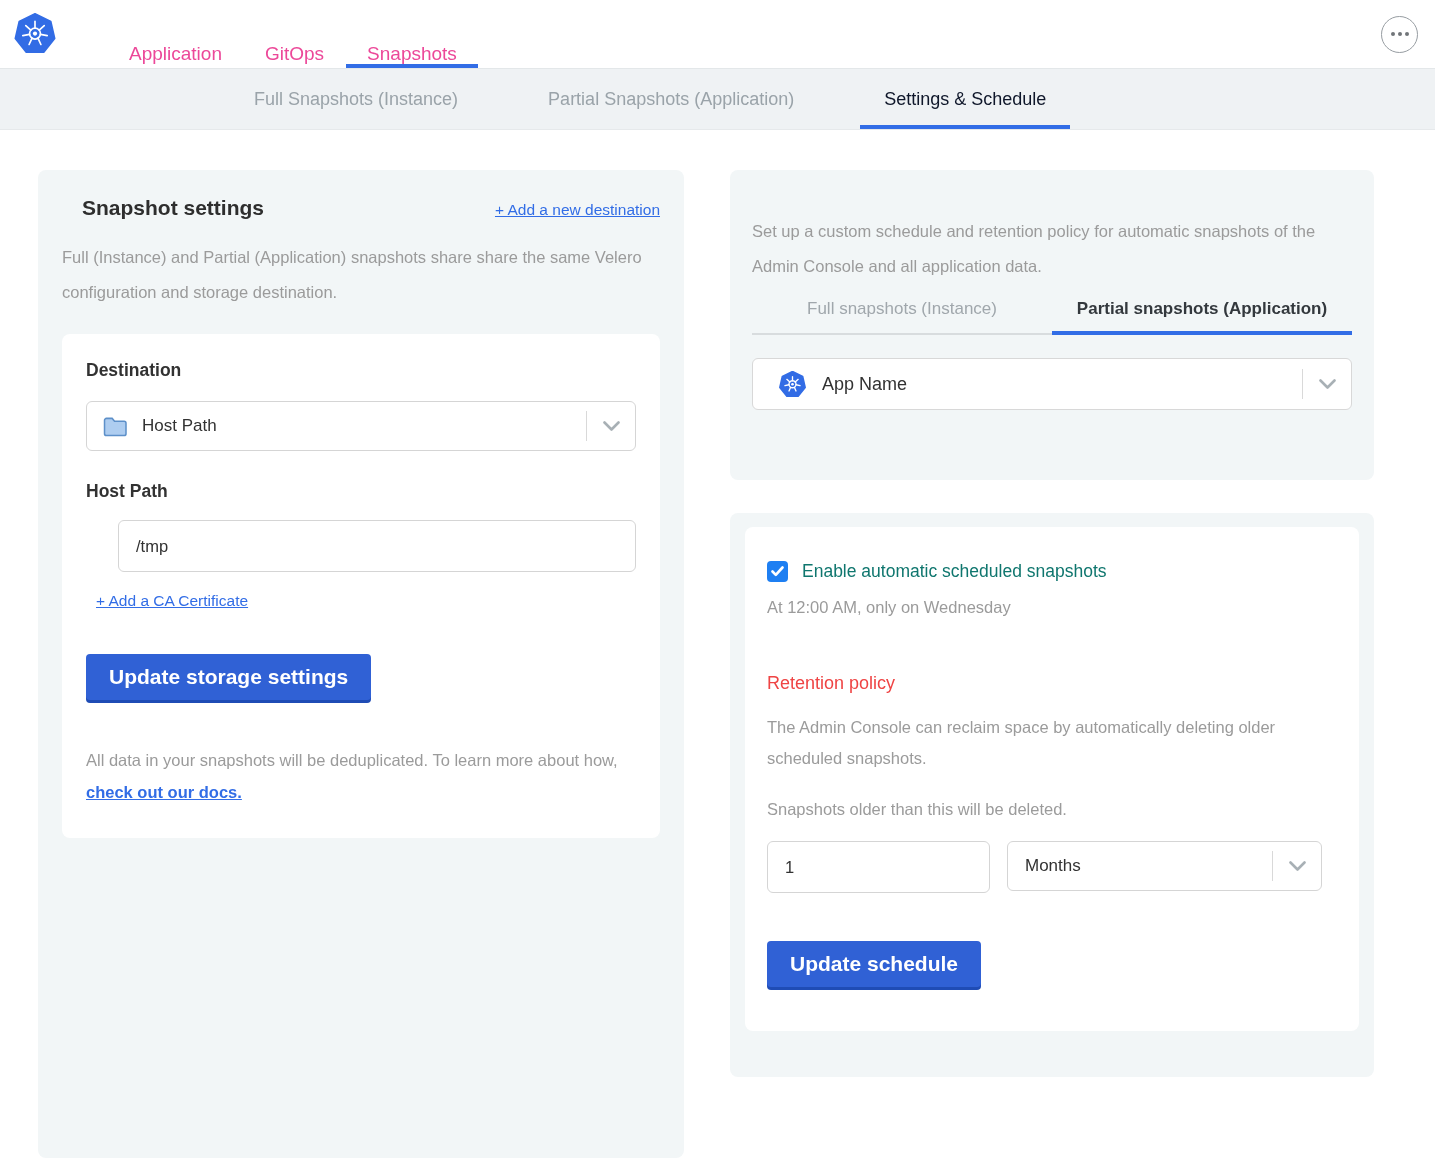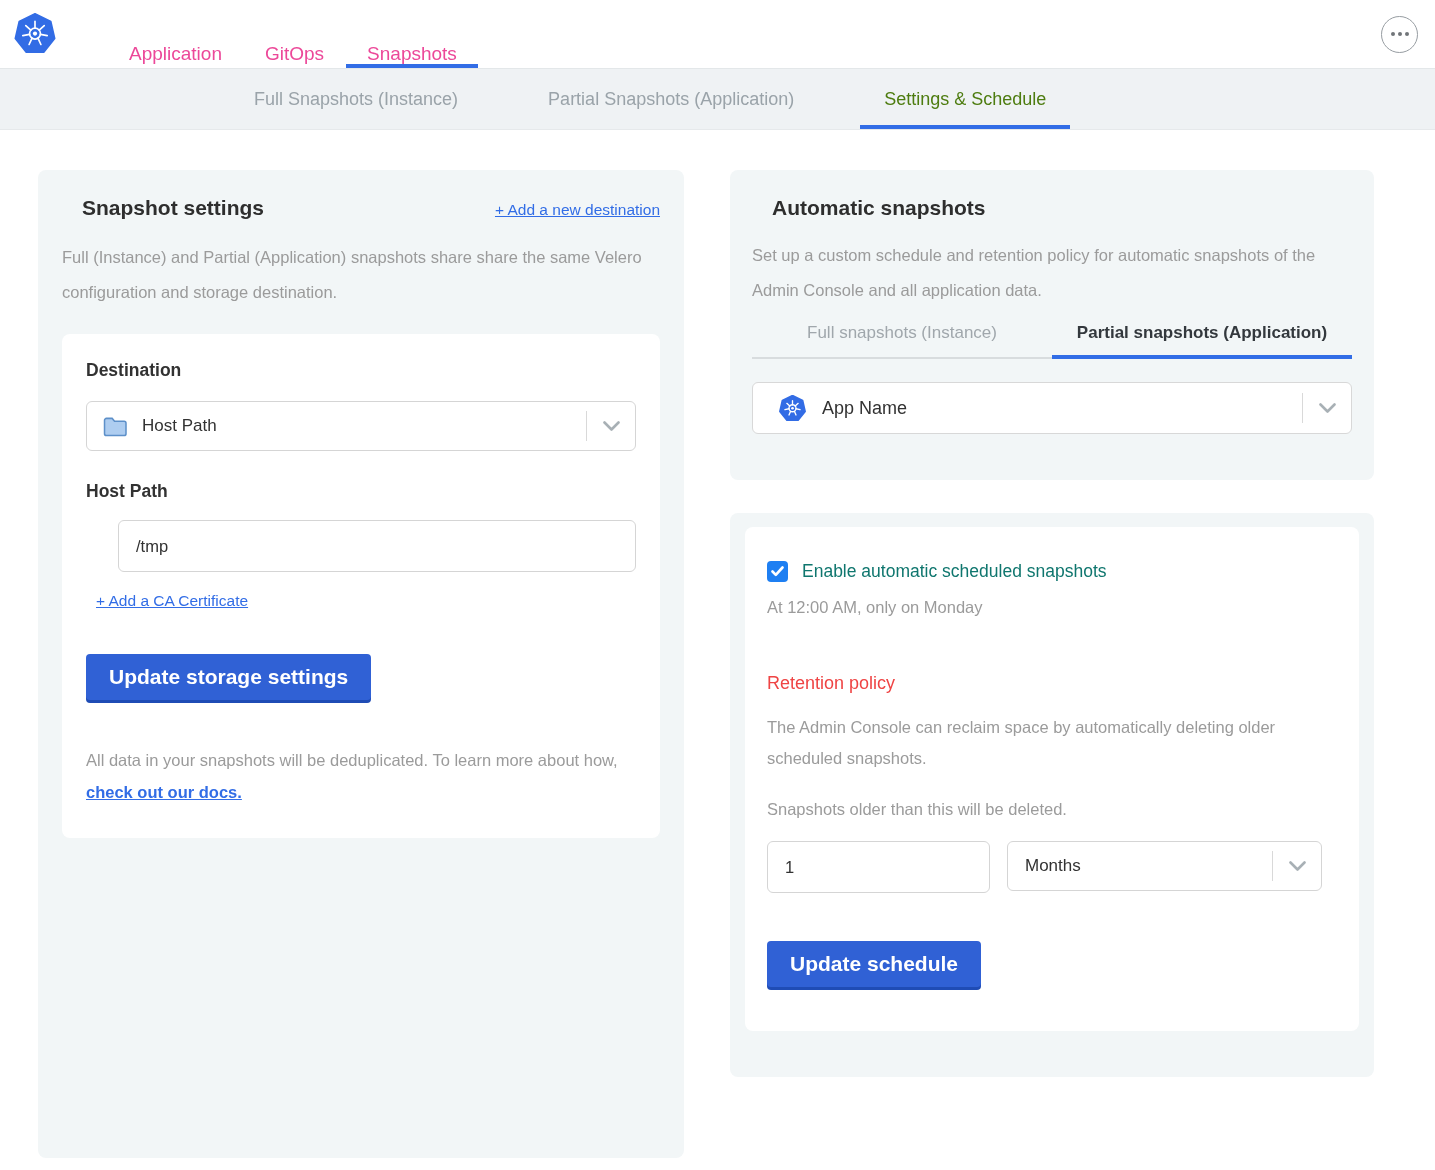--- a/index.html
+++ b/index.html
@@ -12,21 +12,21 @@
   .logo-wrap { display: flex; align-items: center; margin-right: 52px; }
   .nav-item { display: flex; align-items: center; padding: 0 21px; margin-right: 1px; font-size: 19px; color: #ec4899; cursor: pointer; border-bottom: 4px solid transparent; padding-top: 4px; margin-top: 40px; }
   .nav-item.active { border-bottom-color: #326de6; }
   .header-right { margin-left: auto; display: flex; align-items: center; padding-right: 17px; }
   .more-btn { width: 37px; height: 37px; border: 1px solid #979da2; border-radius: 50%; display: flex; align-items: center; justify-content: center; gap: 3px; cursor: pointer; background: #fff; }
   .more-btn .dot { width: 4px; height: 4px; border-radius: 50%; background: #717579; }
 
   
   .subnav { height: 62px; background: #eff2f4; border-top: 1px solid #e3e7e9; border-bottom: 1px solid #e6e9eb; display: flex; align-items: stretch; padding-left: 230px; }
   .subnav-tab { display: flex; align-items: center; padding: 0 24px; margin-right: 42px; font-size: 18px; color: #9aa3a9; cursor: pointer; border-bottom: 4px solid transparent; padding-top: 4px; }
-  .subnav-tab.active { color: #4d7c0f; font-weight: 500; border-bottom-color: #326de6; }
+  .subnav-tab.active { color: #0f172a; font-weight: 500; border-bottom-color: #326de6; }
 
   
   .main { display: flex; padding: 40px 0 0 38px; gap: 46px; align-items: flex-start; }
   .card-gray { background: #f2f6f7; border-radius: 8px; }
   .col-left { width: 646px; height: 988px; padding: 26px 24px; }
   .col-right { width: 644px; display: flex; flex-direction: column; }
 
   .card-title { font-size: 21px; font-weight: bold; color: #2e2e2e; margin-left: 20px; }
   .title-row { display: flex; justify-content: space-between; align-items: baseline; }
   a.link { color: #326de6; text-decoration: underline; cursor: pointer; }
@@ -157,21 +157,20 @@
         <div class="dedup">
           <span>All data in your snapshots will be deduplicated. To learn more about how,</span>
           <a class="link">check out our docs.</a>
         </div>
       </div>
     </div>
 
     <div class="col-right">
 
       <div class="card-gray card-auto">
-        <div class="card-title">Automatic snapshots</div>
         <div class="auto-desc">Set up a custom schedule and retention policy for automatic snapshots of the Admin Console and all application data.</div>
         <div class="mini-tabs">
           <div class="mini-tab">Full snapshots (Instance)</div>
           <div class="mini-tab active">Partial snapshots (Application)</div>
         </div>
         <div class="app-select">
           <svg width="27" height="27" viewBox="0 0 100 100">
             <polygon points="50,2 87.5,20.1 96.8,60.7 70.8,93.3 29.2,93.3 3.2,60.7 12.5,20.1" fill="#326ce5" stroke="#326ce5" stroke-width="6" stroke-linejoin="round"></polygon>
             <circle cx="50" cy="49" r="13" fill="none" stroke="#fff" stroke-width="5"></circle>
             <g stroke="#fff" stroke-width="5" stroke-linecap="round">
@@ -201,21 +200,21 @@
 
           <div class="check-row">
             <div class="checkbox" role="checkbox" aria-checked="true">
               <svg width="13" height="11" viewBox="0 0 13 11">
                 <path d="M1.5 5.5 L4.8 8.8 L11.5 1.5" stroke="#fff" stroke-width="2.6" fill="none" stroke-linecap="round" stroke-linejoin="round"></path>
               </svg>
             </div>
             <span class="check-label">Enable automatic scheduled snapshots</span>
           </div>
 
-          <div class="helper">At 12:00 AM, only on Monday</div>
+          <div class="helper">At 12:00 AM, only on Wednesday</div>
 
           <div class="retention-title">Retention policy</div>
           <div class="ret-desc">The Admin Console can reclaim space by automatically deleting older scheduled snapshots.</div>
           <div class="ret-hint">Snapshots older than this will be deleted.</div>
 
           <div class="ret-row">
             <input class="text-input w223" type="text" value="1" style="">
             <div class="select-box w315" style="margin-top:0; padding-left:17px;">
               <span class="sel-label" style="margin-left:0;">Months</span>
               <span class="select-spacer"></span>

